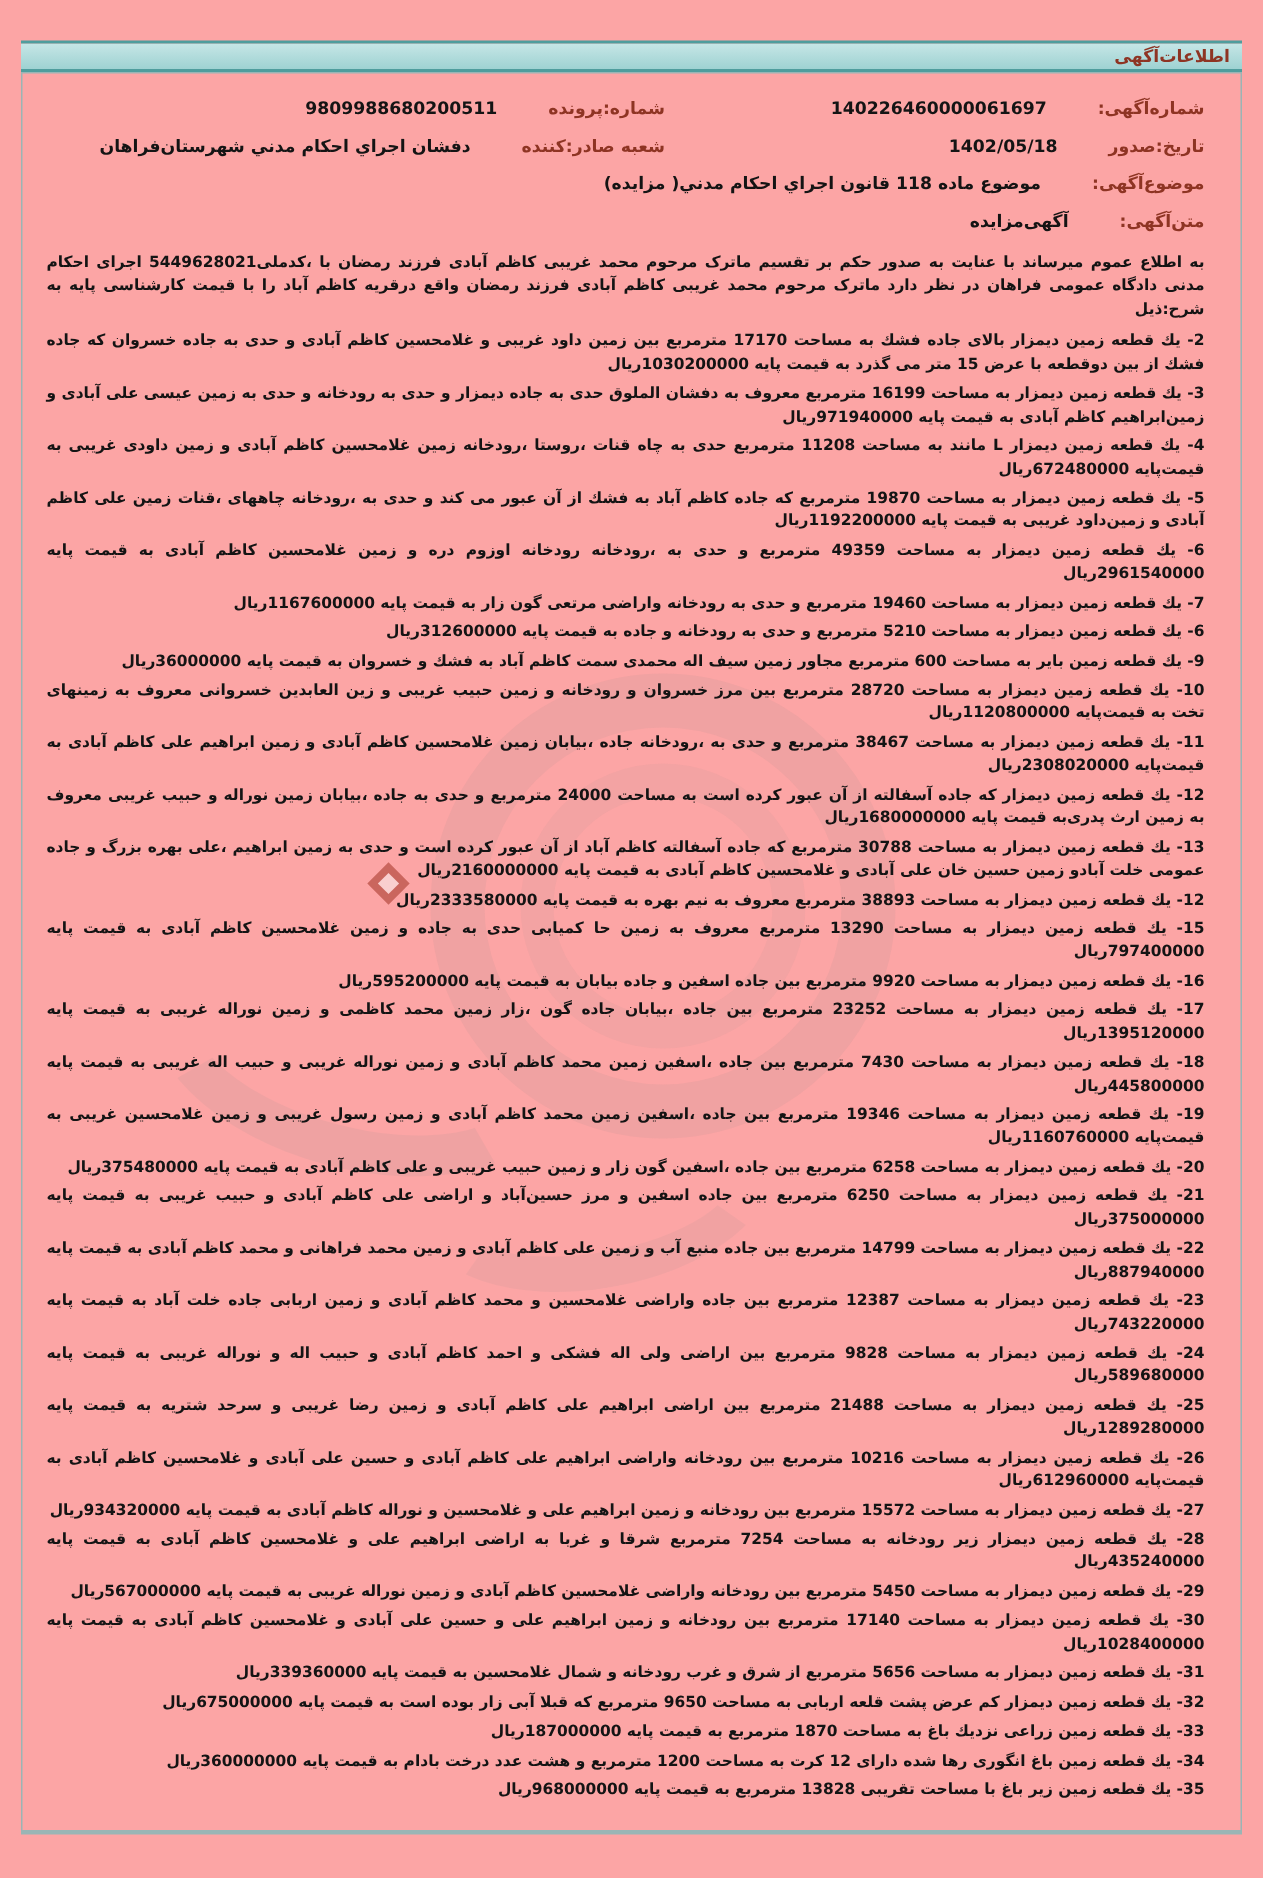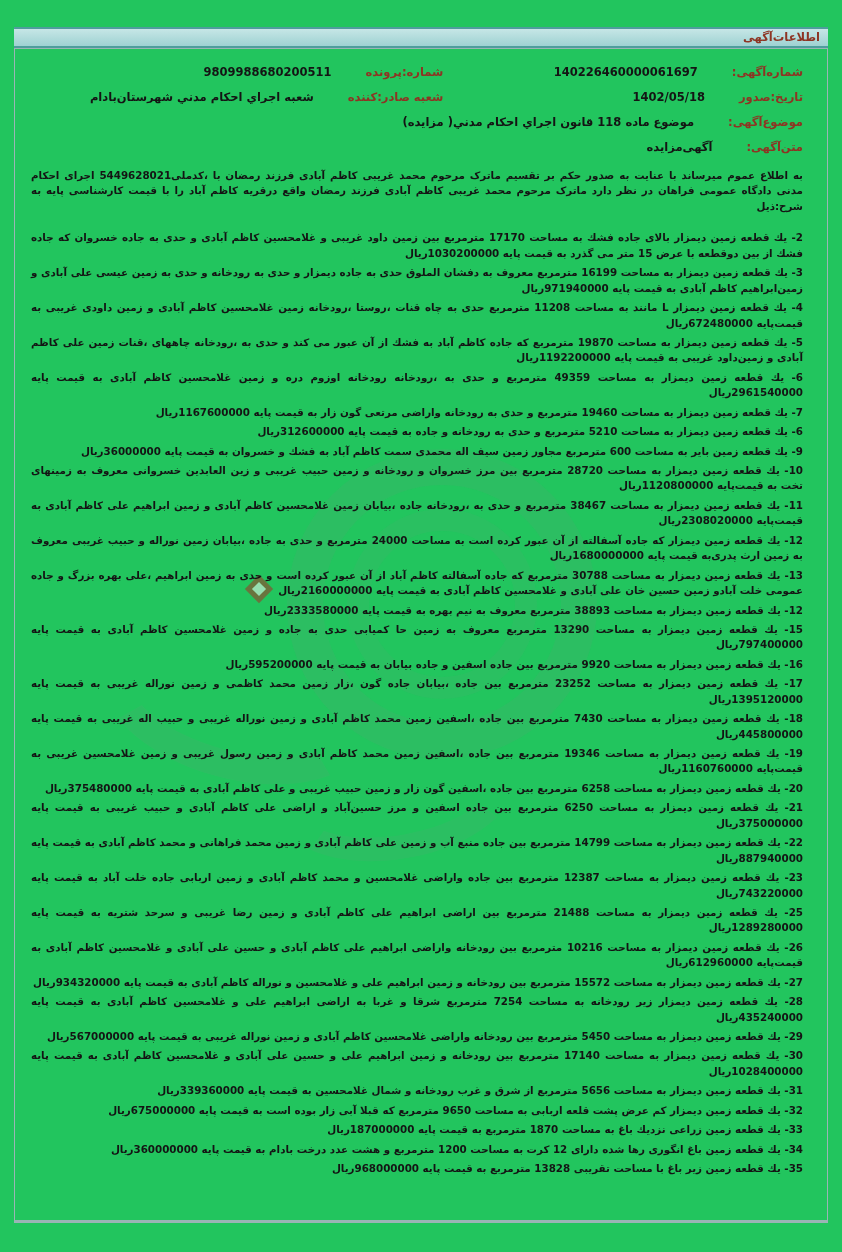--- a/index.html
+++ b/index.html
@@ -1,18 +1,18 @@
 <!DOCTYPE html>
 <html lang="fa" dir="rtl"><head>
 <meta charset="utf-8">
 <style>
   * { margin:0; padding:0; box-sizing:border-box; }
   html,body { background:#ffffff; }
   .page {
-    width:842px; height:1252px; position:relative; background:#22c55e;
+    width:842px; height:1252px; position:relative; background:#fca5a5;
     font-family:"DejaVu Sans", sans-serif; direction:rtl; overflow:hidden;
   }
   
   .titlebar {
     position:absolute; top:27px; right:14px; left:14px; height:21px;
     background:linear-gradient(#c6e6e6,#9ed2d2);
     border-top:2px solid #4f9d9d; border-bottom:2px solid #4f9d9d;
     color:#8e3423; font-weight:bold; font-size:11.5px; line-height:17px;
     padding:0 8px;
   }
@@ -35,21 +35,21 @@
   .fields { display:grid; grid-template-columns:46% 54%; row-gap:11px; margin-bottom:12px;
             font-size:11.5px; font-weight:bold; }
   .field { display:flex; align-items:baseline; gap:34px; padding-right:8px; }
   .field .lbl { color:#8e3423; white-space:nowrap;text-align:center; }
   .field .val { color:#141414; }
   .field.full { grid-column:1 / -1; }
   
   .bodytext { font-size:10.3px; font-weight:bold; color:#141414; line-height:1.5;
               text-align:justify; padding:2px 8px 0 2px; }
   .bodytext p { margin-bottom:4px; }
-  .bodytext .intro { margin-bottom:16px; }
+  .bodytext .intro { margin-bottom:6px; }
 </style>
 </head>
 <body>
 
 <div class="page">
 
   <div class="titlebar">
     <span>اطلاعات‌آگهی</span>
   </div>
 
@@ -75,21 +75,21 @@
           <span class="lbl">شماره:پرونده</span>
           <span class="val">9809988680200511</span>
         </div>
 
         <div class="field">
           <span class="lbl">تاریخ:صدور</span>
           <span class="val">1402/05/18</span>
         </div>
         <div class="field">
           <span class="lbl">شعبه صادر:کننده</span>
-          <span class="val">شعبه اجراي احکام مدني شهرستان‌بادام</span>
+          <span class="val">دفشان اجراي احکام مدني شهرستان‌فراهان</span>
         </div>
 
         <div class="field full">
           <span class="lbl">موضوع‌آگهی:</span>
           <span class="val">موضوع ماده 118 قانون اجراي احکام مدني( مزايده)</span>
         </div>
 
         <div class="field full">
           <span class="lbl">متن‌آگهی:</span>
           <span class="val">آگهی‌مزايده</span>
@@ -115,20 +115,21 @@
             <p>12- يك قطعه زمین دیمزار به مساحت 38893 مترمربع معروف به نیم بهره به قیمت پایه 2333580000ریال</p>
             <p>15- يك قطعه زمین دیمزار به مساحت 13290 مترمربع معروف به زمین حا کمیابی حدی به جاده و زمین غلامحسین کاظم آبادی به قیمت پایه 797400000ریال</p>
             <p>16- يك قطعه زمین دیمزار به مساحت 9920 مترمربع بین جاده اسفین و جاده بیابان به قیمت پایه 595200000ریال</p>
             <p>17- يك قطعه زمین دیمزار به مساحت 23252 مترمربع بین جاده ،بیابان جاده گون ،زار زمین محمد کاظمی و زمین نوراله غریبی به قیمت پایه 1395120000ریال</p>
             <p>18- يك قطعه زمین دیمزار به مساحت 7430 مترمربع بین جاده ،اسفین زمین محمد کاظم آبادی و زمین نوراله غریبی و حبیب اله غریبی به قیمت پایه 445800000ریال</p>
             <p>19- يك قطعه زمین دیمزار به مساحت 19346 مترمربع بین جاده ،اسفین زمین محمد کاظم آبادی و زمین رسول غریبی و زمین غلامحسین غریبی به قیمت‌پایه 1160760000ریال</p>
             <p>20- يك قطعه زمین دیمزار به مساحت 6258 مترمربع بین جاده ،اسفین گون زار و زمین حبیب غریبی و علی کاظم آبادی به قیمت پایه 375480000ریال</p>
             <p>21- يك قطعه زمین دیمزار به مساحت 6250 مترمربع بین جاده اسفین و مرز حسین‌آباد و اراضی علی کاظم آبادی و حبیب غریبی به قیمت پایه 375000000ریال</p>
             <p>22- يك قطعه زمین دیمزار به مساحت 14799 مترمربع بین جاده منبع آب و زمین علی کاظم آبادی و زمین محمد فراهانی و محمد کاظم آبادی به قیمت پایه 887940000ریال</p>
             <p>23- يك قطعه زمین دیمزار به مساحت 12387 مترمربع بین جاده واراضی غلامحسین و محمد کاظم آبادی و زمین اربابی جاده خلت آباد به قیمت پایه 743220000ریال</p>
+            <p>24- يك قطعه زمین دیمزار به مساحت 9828 مترمربع بین اراضی ولی اله فشکی و احمد کاظم آبادی و حبیب اله و نوراله غریبی به قیمت پایه 589680000ریال</p>
             <p>25- يك قطعه زمین دیمزار به مساحت 21488 مترمربع بین اراضی ابراهیم علی کاظم آبادی و زمین رضا غریبی و سرحد شتریه به قیمت پایه 1289280000ریال</p>
             <p>26- يك قطعه زمین دیمزار به مساحت 10216 مترمربع بین رودخانه واراضی ابراهیم علی کاظم آبادی و حسین علی آبادی و غلامحسین کاظم آبادی به قیمت‌پایه 612960000ریال</p>
             <p>27- يك قطعه زمین دیمزار به مساحت 15572 مترمربع بین رودخانه و زمین ابراهیم علی و غلامحسین و نوراله کاظم آبادی به قیمت پایه 934320000ریال</p>
             <p>28- يك قطعه زمین دیمزار زیر رودخانه به مساحت 7254 مترمربع شرقا و غربا به اراضی ابراهیم علی و غلامحسین کاظم آبادی به قیمت پایه 435240000ریال</p>
             <p>29- يك قطعه زمین دیمزار به مساحت 5450 مترمربع بین رودخانه واراضی غلامحسین کاظم آبادی و زمین نوراله غریبی به قیمت پایه 567000000ریال</p>
             <p>30- يك قطعه زمین دیمزار به مساحت 17140 مترمربع بین رودخانه و زمین ابراهیم علی و حسین علی آبادی و غلامحسین کاظم آبادی به قیمت پایه 1028400000ریال</p>
             <p>31- يك قطعه زمین دیمزار به مساحت 5656 مترمربع از شرق و غرب رودخانه و شمال غلامحسین به قیمت پایه 339360000ریال</p>
             <p>32- يك قطعه زمین دیمزار کم عرض پشت قلعه اربابی به مساحت 9650 مترمربع که قبلا آبی زار بوده است به قیمت پایه 675000000ریال</p>
             <p>33- يك قطعه زمین زراعی نزدیك باغ به مساحت 1870 مترمربع به قیمت پایه 187000000ریال</p>
             <p>34- يك قطعه زمین باغ انگوری رها شده دارای 12 کرت به مساحت 1200 مترمربع و هشت عدد درخت بادام به قیمت پایه 360000000ریال</p>

